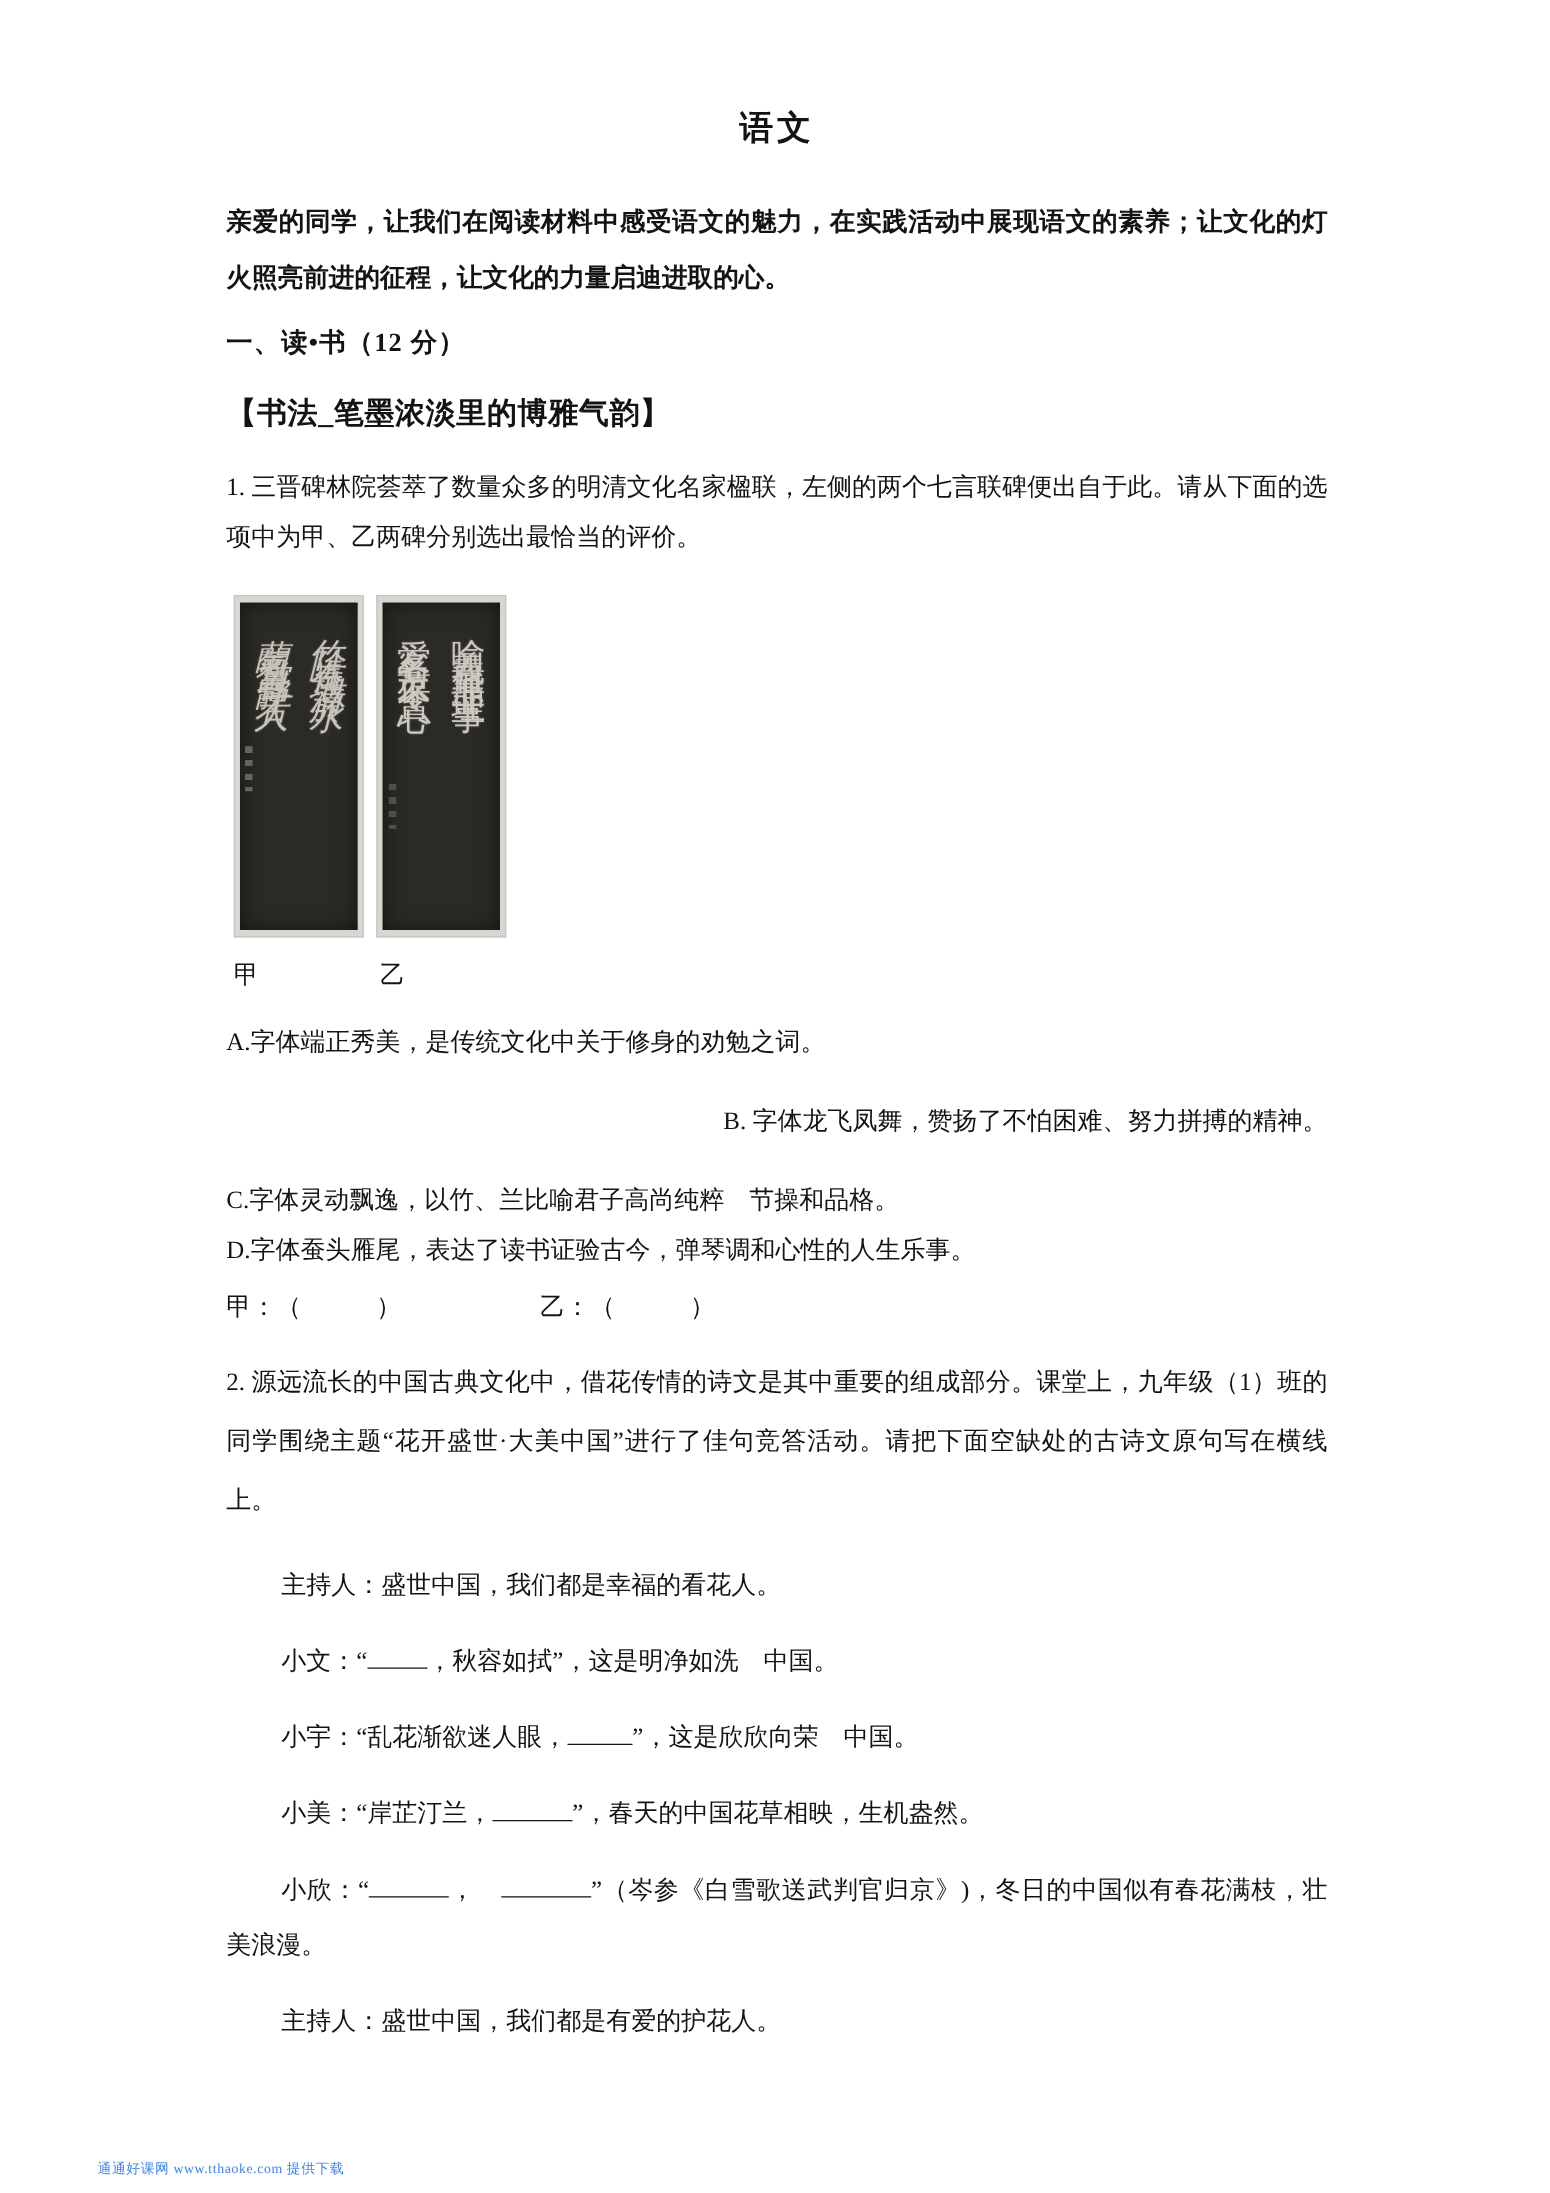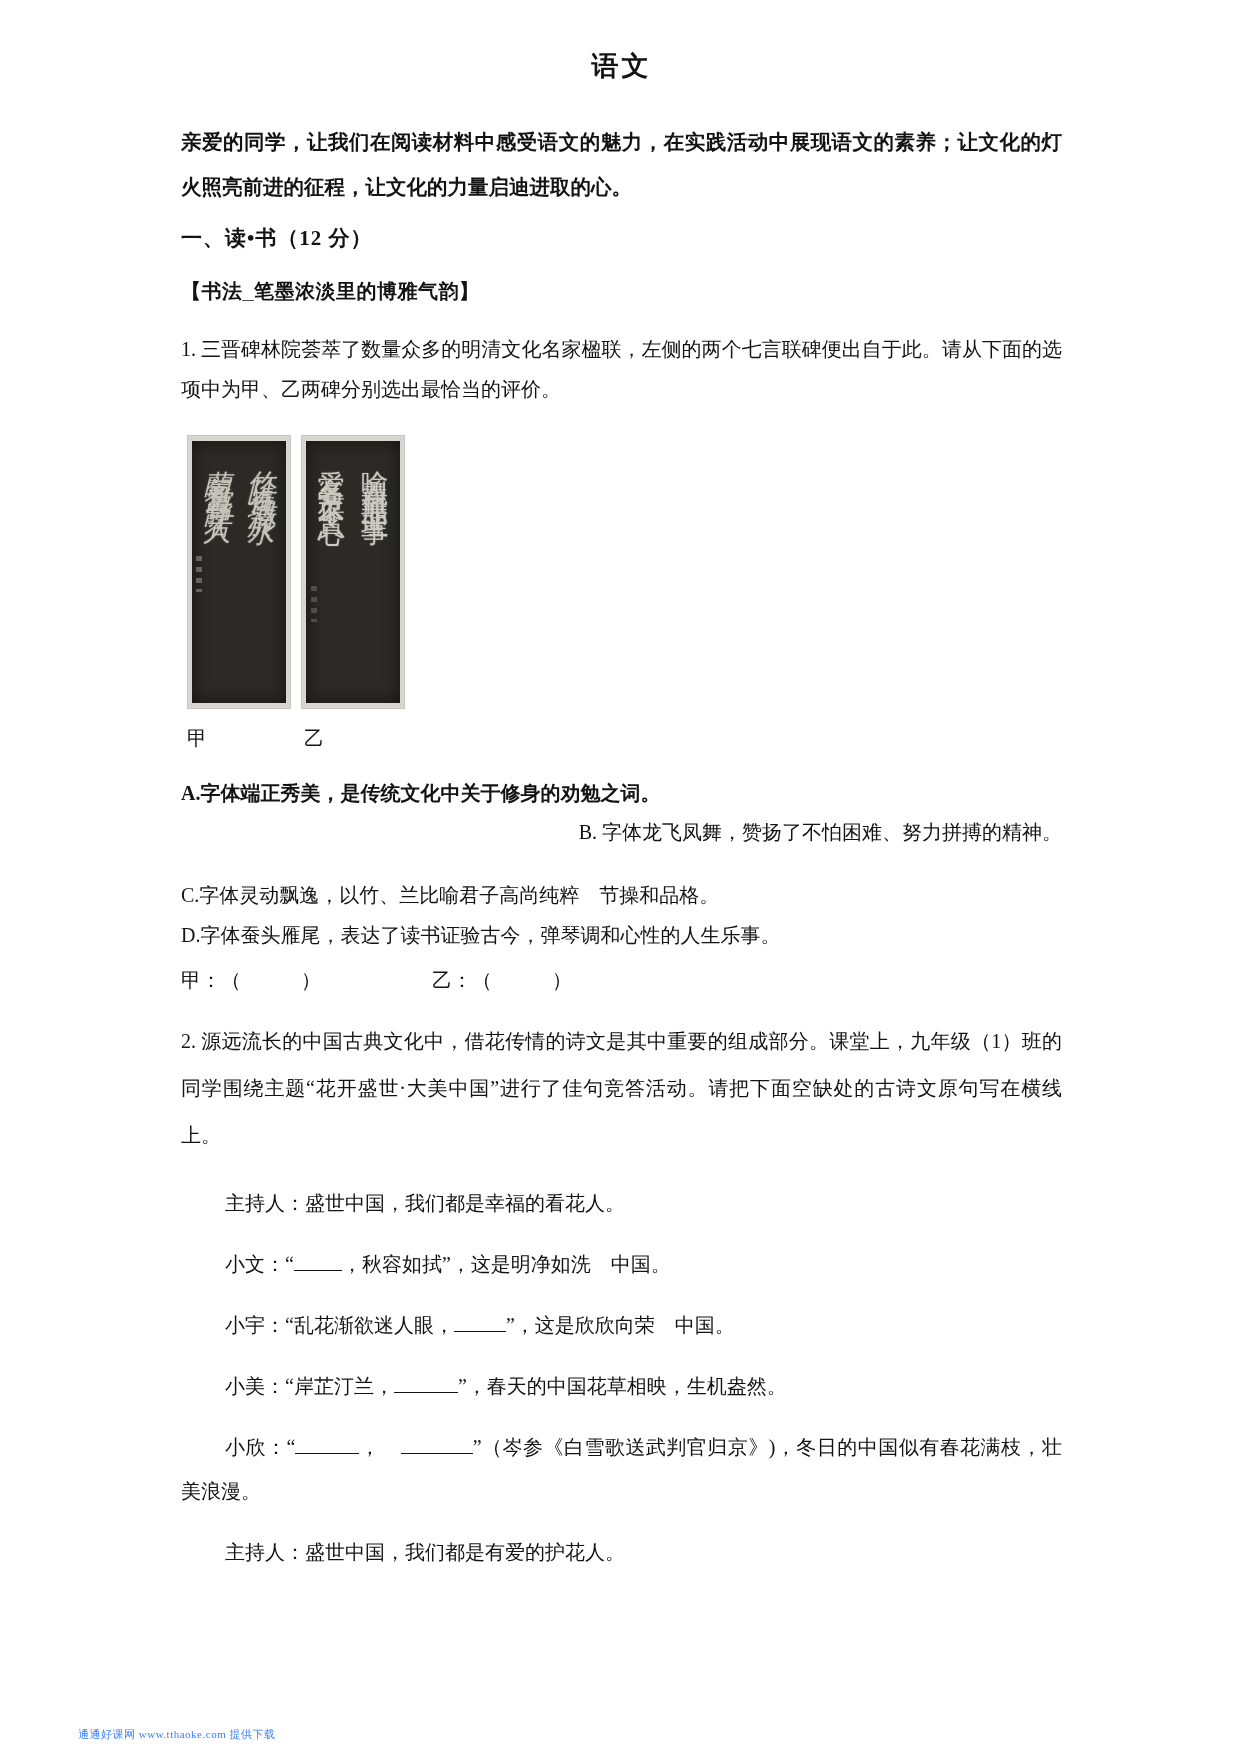--- a/index.html
+++ b/index.html
@@ -4,41 +4,41 @@
 <style>
   html,body { margin:0; padding:0; background:#ffffff; }
   .page {
     position:relative;
     width:1084px; height:1754px;
     margin:0 auto;
     background:#ffffff;
     color:#131313;
     font-family:"Liberation Serif", serif;
     box-sizing:border-box;
-    padding:48px 100px 0 103px;
+    padding:84px 100px 0 103px;
     overflow:hidden;
   }
   .title {
     font-size:27px; font-weight:700; text-align:center;
     letter-spacing:3px; margin:0;
   }
   .intro {
     margin:36px 0 0 0;
     font-size:20.5px; font-weight:700;
     line-height:2.2; text-align:justify;
   }
   .section-heading {
     margin:14px 0 0 0;
     font-size:21px; font-weight:700;
     letter-spacing:1px;
   }
   .bracket-heading {
     margin:26px 0 0 0;
-    font-size:20px; font-weight:700;
-    font-family:Liberation Sans, sans-serif;
+    font-size:24px; font-weight:700;
+    font-family:Liberation Serif, serif;
     letter-spacing:.5px;
   }
   .stem {
     margin:24px 0 0 0;
     font-size:20px; line-height:2.0; text-align:justify;
   }
   
   .steles { display:flex; gap:10px; margin:26px 0 0 6px; }
   .stele {
     position:relative;
@@ -67,21 +67,21 @@
     position:absolute; width:6px; height:36px; opacity:.55;
     background:repeating-linear-gradient(to bottom,
       rgba(205,202,193,.7) 0 5px, transparent 5px 11px);
   }
   .stele-labels { margin:16px 0 0 0; font-size:20px; }
   .stele-labels .lbl-jia { margin-left:6px; }
   .stele-labels .lbl-yi  { margin-left:92px; }
   
   .options { margin:28px 0 0 0; font-size:20px; }
   .option { line-height:1.35; }
-  .option.a { margin-bottom:12px;font-weight:bold; }
+  .option.a { margin-bottom:36px; }
   .option.b { margin-bottom:36px;text-align:right; }
   .option.c { margin-bottom:13px; }
   .option.d { margin-bottom:18px; }
   .answer-line { font-size:20px; margin:0 0 0 0; }
   .answer-line .yi-part { margin-left:106px; }
   
   .q2-stem { margin:24px 0 0 0; font-size:20px; line-height:2.35; text-align:justify; }
   .dialog { margin-top:22px; }
   .dialog p {
     margin:0 0 17px 0; font-size:20px; line-height:2.2;

